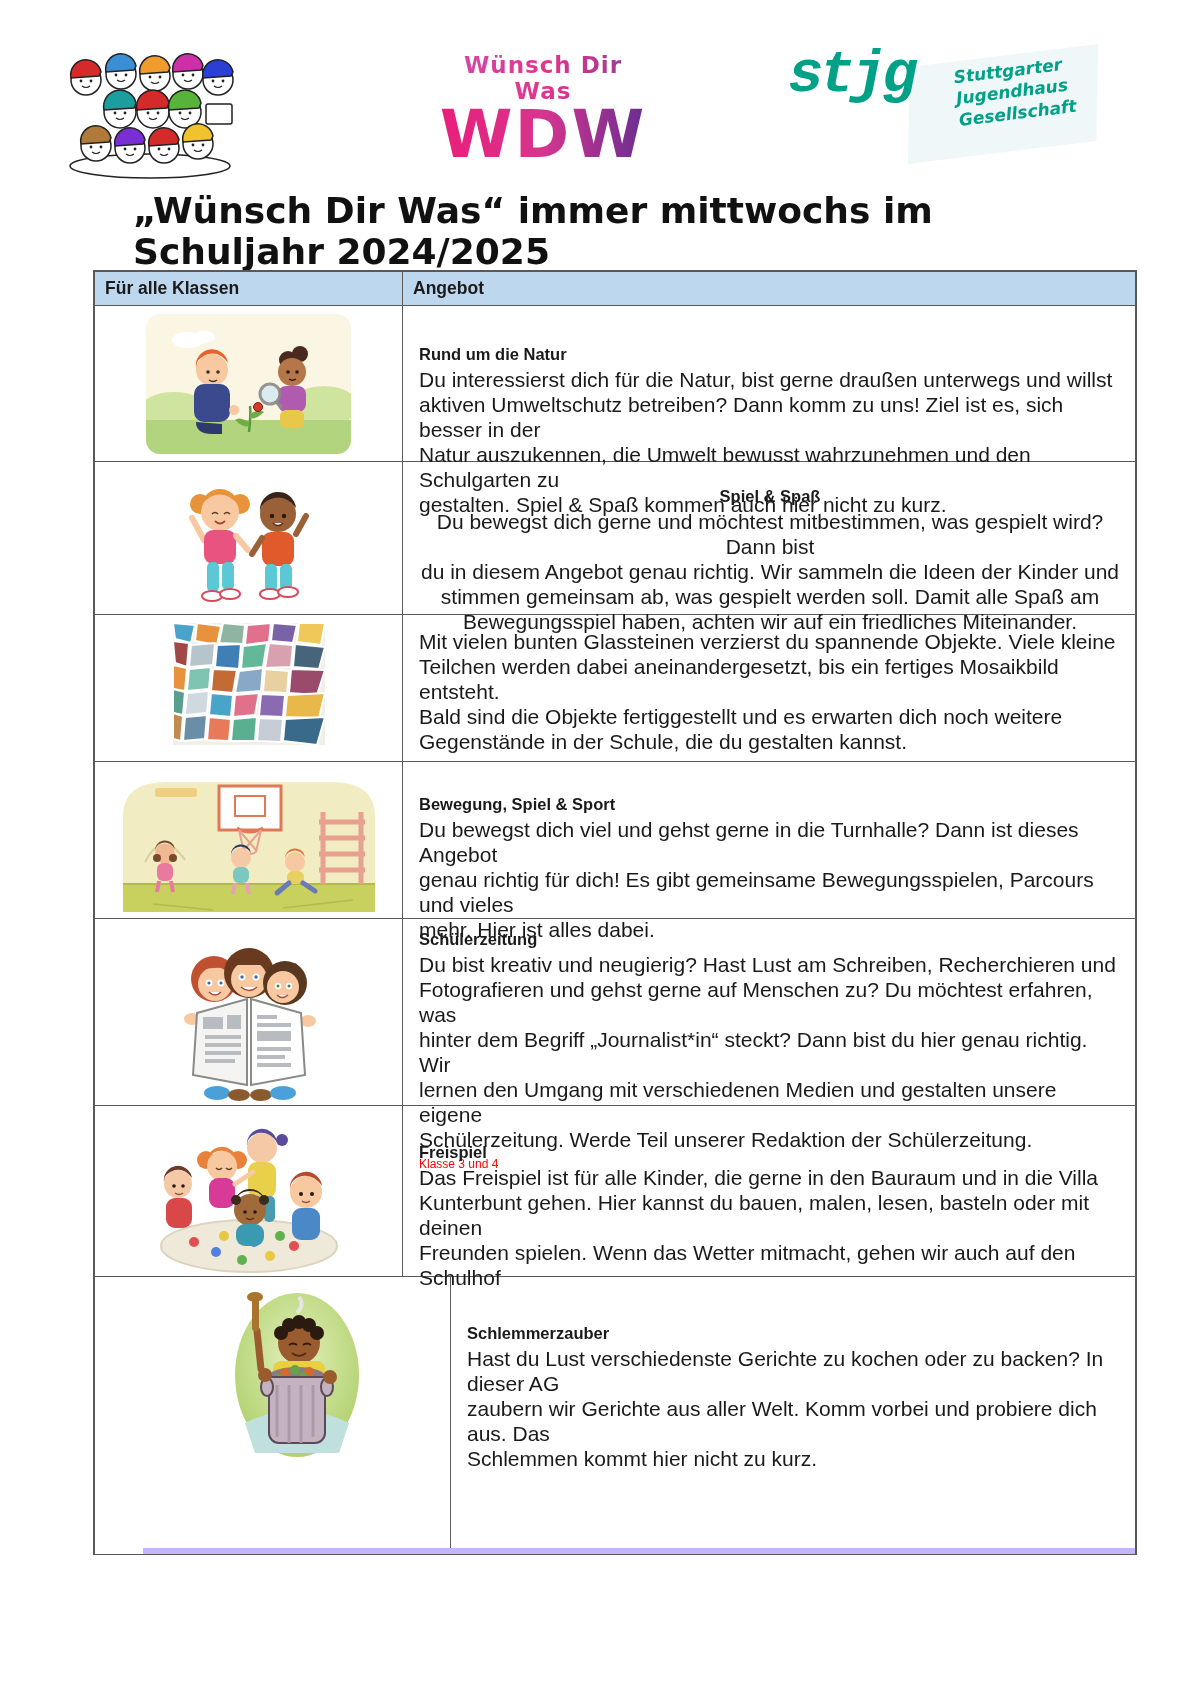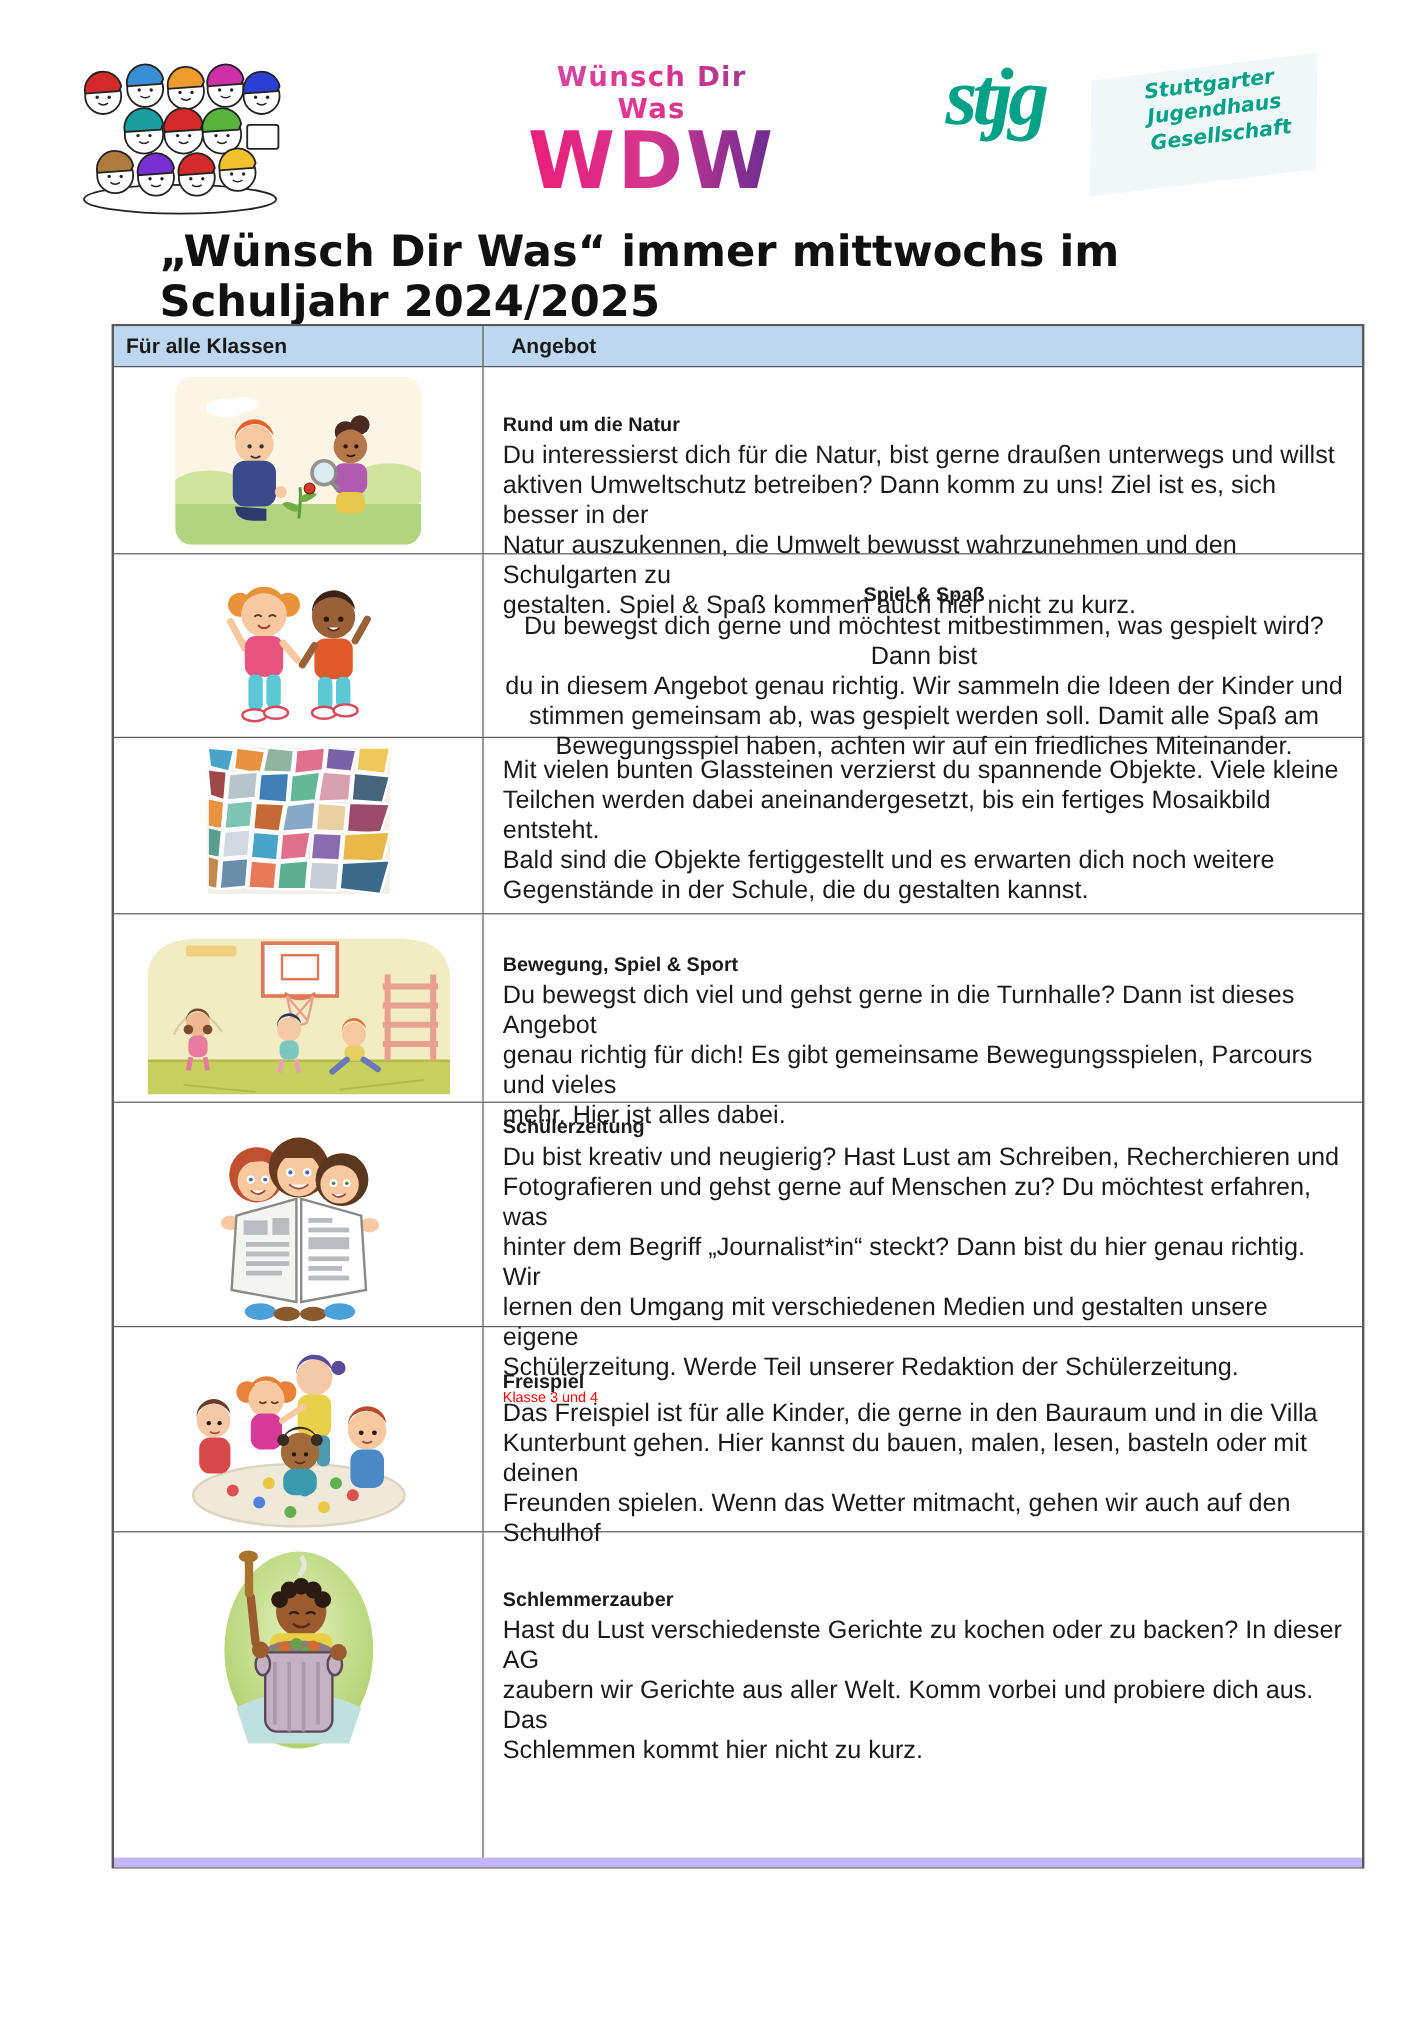--- a/index.html
+++ b/index.html
@@ -8,37 +8,37 @@
 
   
   .logo-children{position:absolute;left:58px;top:42px;}
   .logo-wdw{position:absolute;left:438px;top:52px;width:210px;text-align:center;}
   .wdw-tagline{font-family:"DejaVu Sans",sans-serif;font-weight:bold;font-size:23px;letter-spacing:1px;
     background:linear-gradient(90deg,#c94faf,#e6338c,#8c3f98);-webkit-background-clip:text;background-clip:text;color:transparent;}
   .wdw-acronym{font-family:"DejaVu Sans",sans-serif;font-weight:900;font-size:66px;line-height:0.95;letter-spacing:2px;
     background:linear-gradient(90deg,#ea1e79,#d6358f,#662d91);-webkit-background-clip:text;background-clip:text;color:transparent;}
   .logo-stjg{position:absolute;left:788px;top:38px;width:310px;height:140px;}
   .stjg-bg{position:absolute;left:120px;top:18px;width:190px;height:96px;background:#e3f0f2;opacity:.55;transform:rotate(-7deg) skewX(-8deg);}
-  .stjg-acronym{position:absolute;left:0px;top:8px;font-family:Liberation Serif, serif;font-weight:900;font-style:italic;
-    font-size:68px;line-height:1;color:#00a187;letter-spacing:-4px;}
+  .stjg-acronym{position:absolute;left:0px;top:8px;font-family:Liberation Mono, monospace;font-weight:900;font-style:italic;
+    font-size:59px;line-height:1;color:#00a187;letter-spacing:-4px;}
   .stjg-lines{position:absolute;left:168px;top:22px;transform:rotate(-7deg);font-family:"DejaVu Sans",sans-serif;
     font-weight:bold;font-style:italic;font-size:17px;line-height:1.25;color:#00a187;}
 
   
   .doc-title{position:absolute;left:133px;top:190px;width:1000px;
     font-family:"DejaVu Sans",sans-serif;font-size:36px;font-weight:bold;color:#111;letter-spacing:0px;}
 
   
   .tbl{position:absolute;left:93px;top:270px;width:1040px;border:2px solid #595959;border-bottom:1px solid #595959;}
   .trow{display:flex;border-bottom:1px solid #595959;}
-  .trow:last-child{border-bottom:8px solid #c4b5fd;}
+  .trow:last-child{border-bottom:6px solid #c4b5fd;margin-left:48px;}
   .c1{width:308px;border-right:1px solid #595959;box-sizing:border-box;display:flex;justify-content:center;}
   .c2{flex:1;box-sizing:border-box;padding:8px 14px 8px 16px;}
   .thead{background:#bdd7ee;}
-  .thead .c1,.thead .c2{padding:6px 23px;font-weight:bold;font-size:17.5px;display:block;}
+  .thead .c1,.thead .c2{padding:6px 10px;font-weight:bold;font-size:17.5px;display:block;}
   .thead .c1{padding-left:10px;}
   .row-title{font-weight:bold;font-size:16.5px;line-height:25px;}
   .row-body{font-size:21px;line-height:25px;white-space:pre-line;}
   .row-note{font-size:12px;line-height:25px;}
   .r1 .c2{padding-top:36px;}  .r1{height:155px;}
   .r2 .c2{padding-top:22px;text-align:center;}  .r2{height:152px;}
   .r3 .c2{padding-top:14px;}  .r3{height:146px;}
   .r4 .c2{padding-top:30px;}  .r4{height:156px;}
   .r5 .c2{padding-top:8px;}   .r5{height:186px;}
   .r6 .c2{padding-top:34px;}  .r6{height:170px;}

